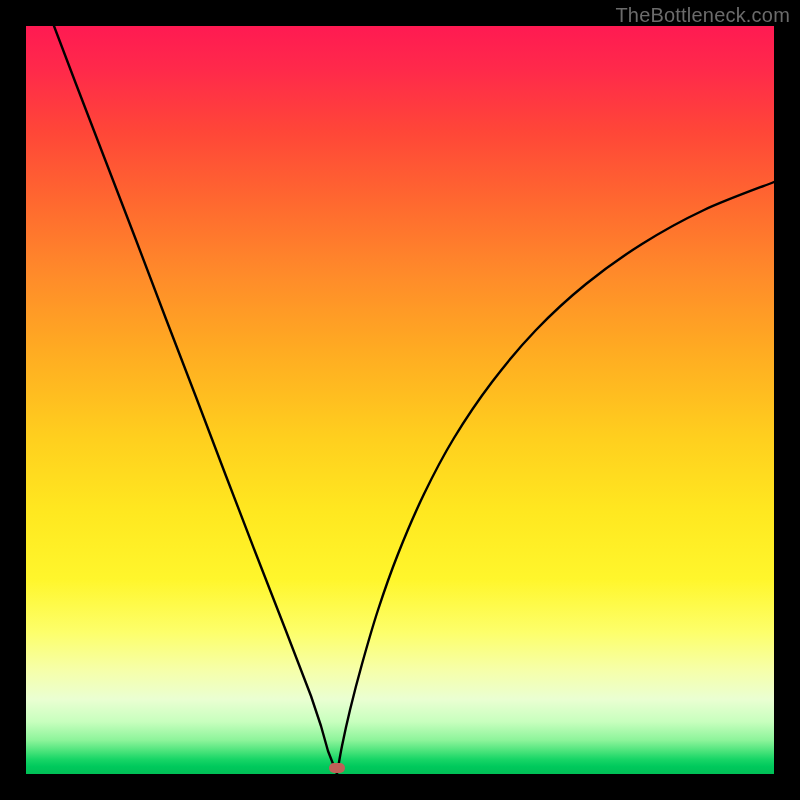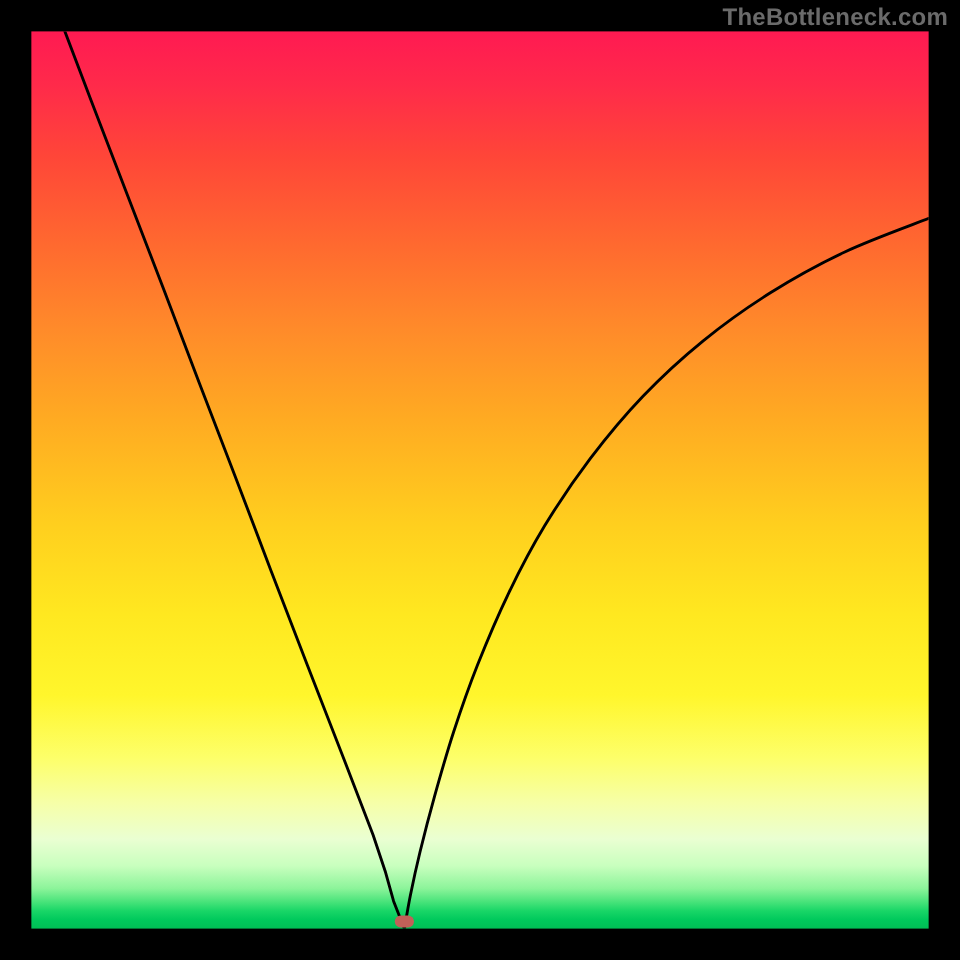--- a/index.html
+++ b/index.html
@@ -69,21 +69,21 @@
     border-radius: 5px;
     background: #c06058;
     transform: translate(-50%, -50%);
   }
   .watermark {
     position: absolute;
     top: 4px;
     right: 10px;
     color: #6b6b6b;
     font-size: 20px;
-    font-weight: 700;
+    font-weight: 400;
     letter-spacing: 0.2px;
     user-select: none;
   }
 </style>
 </head>
 <body>
 
 <div class="frame">
 
   <div class="plot-area">

